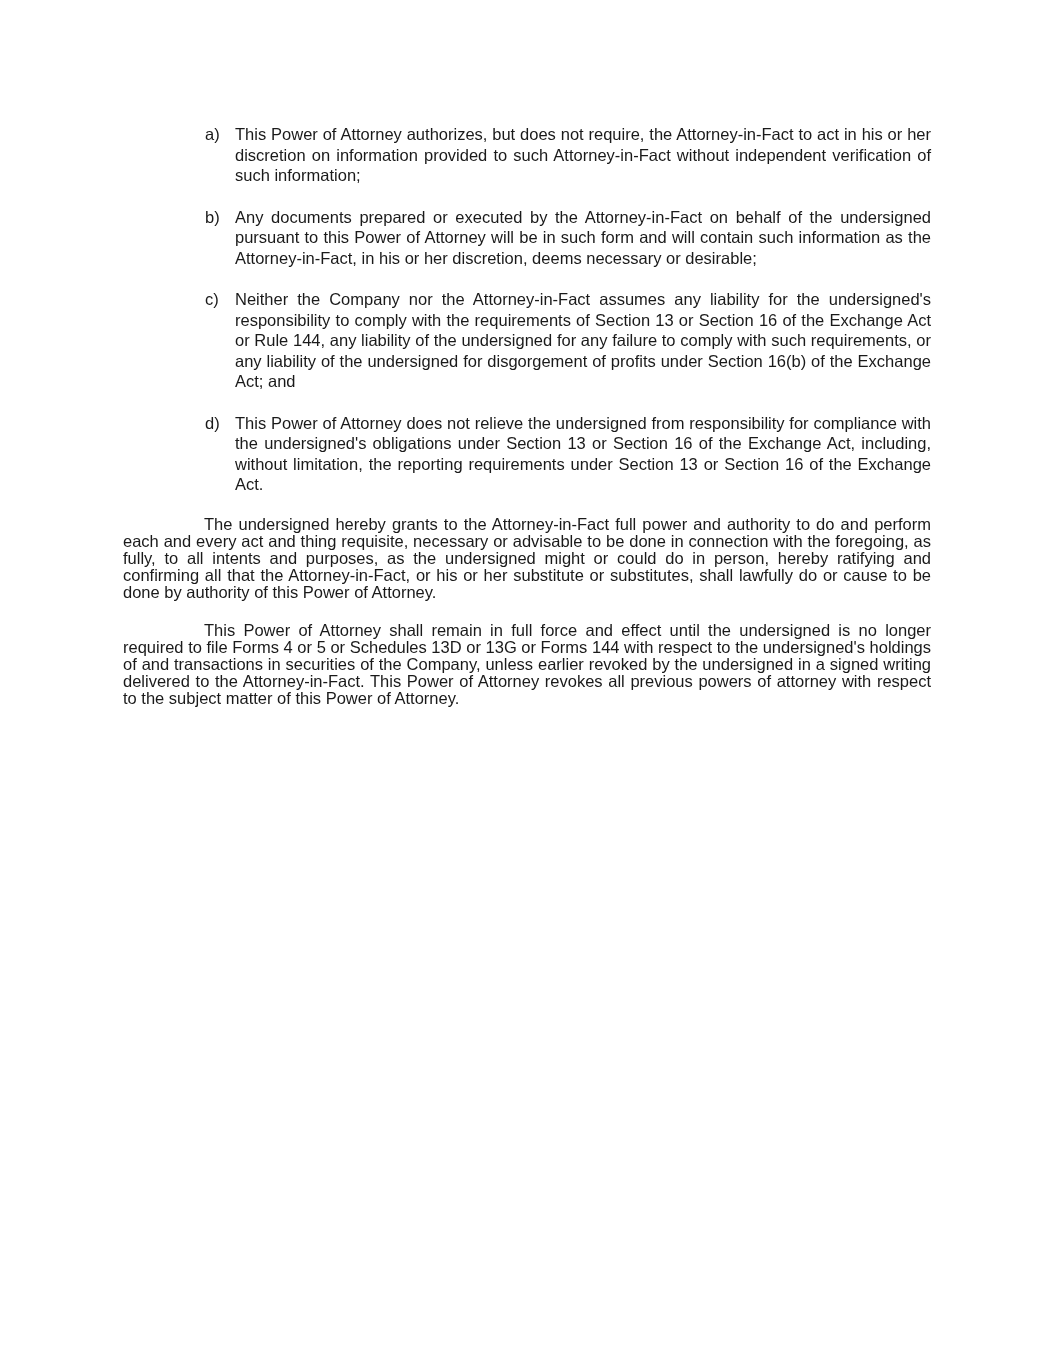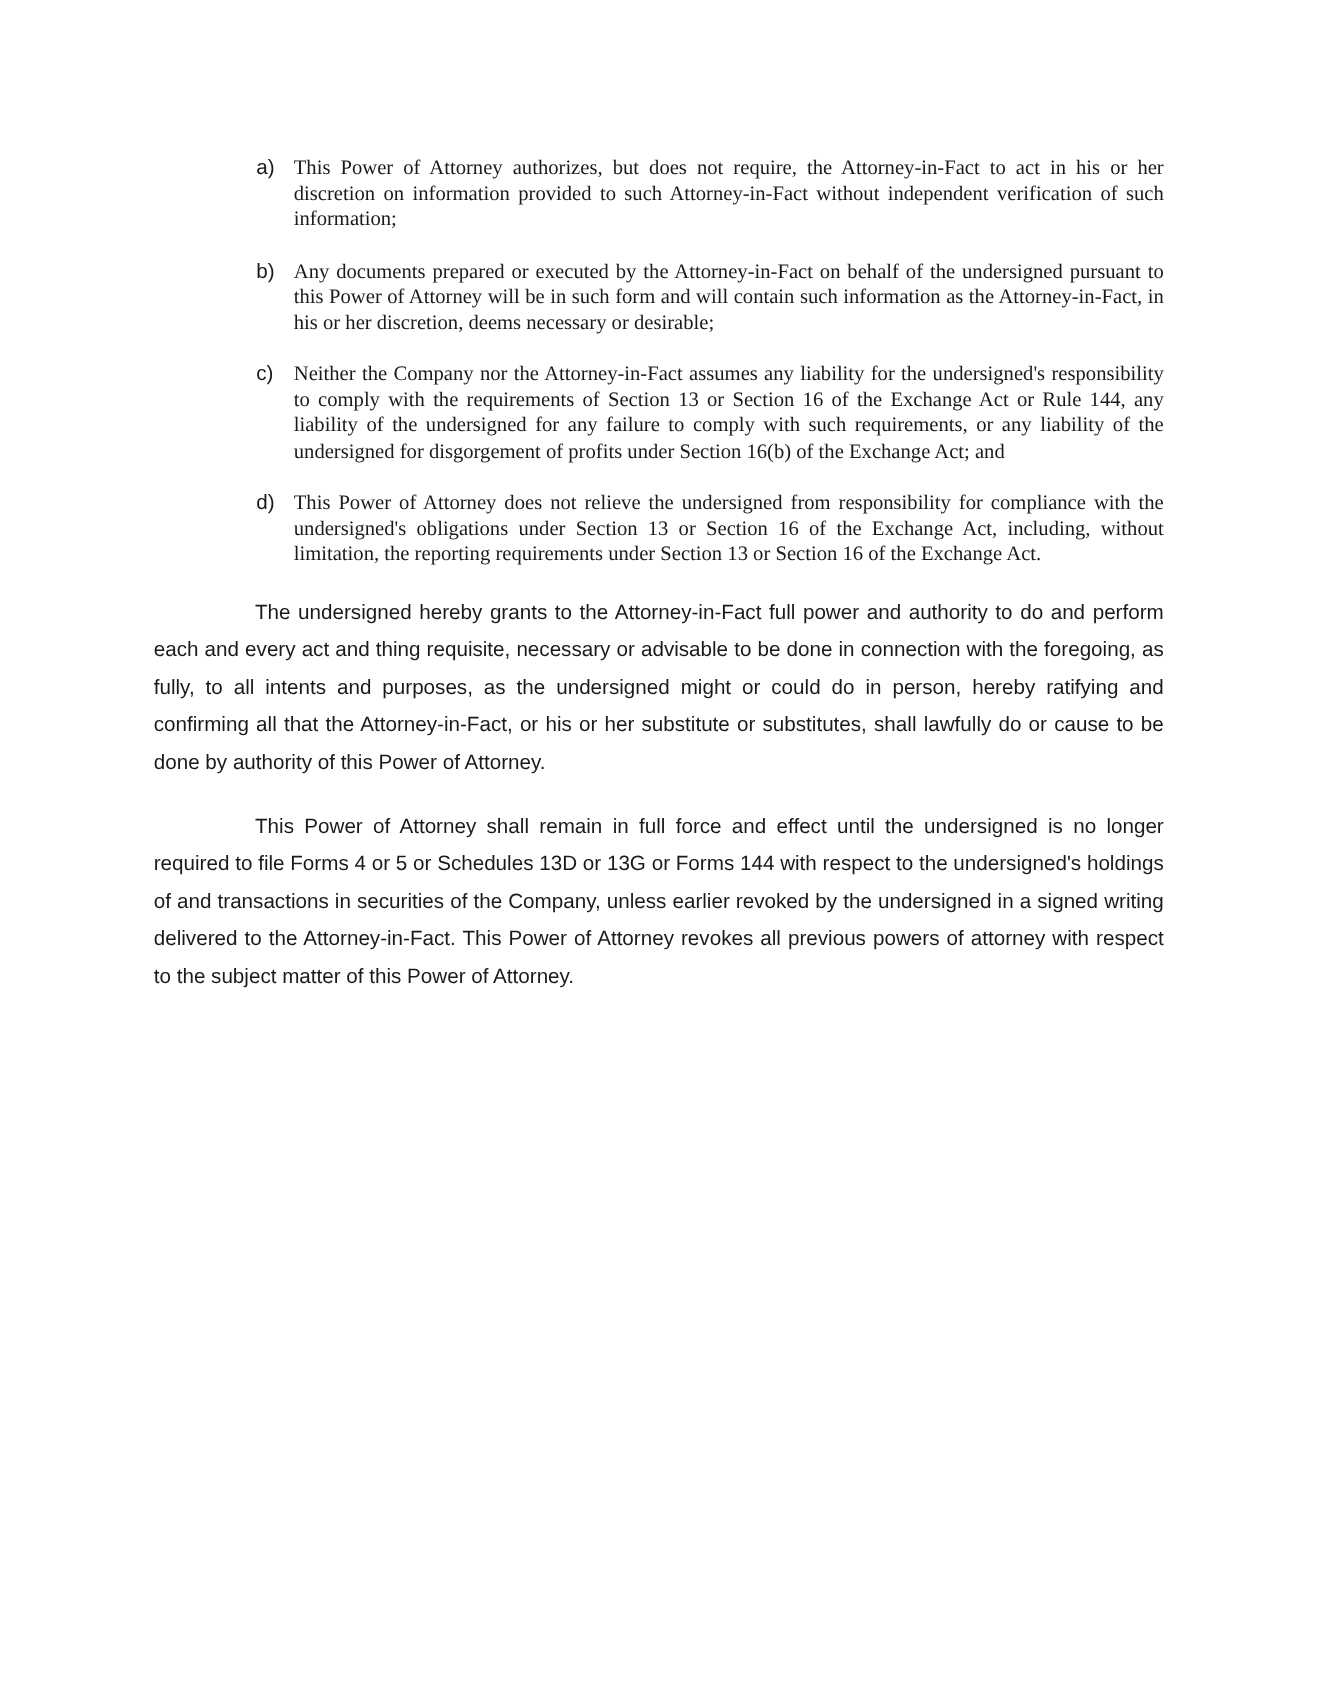--- a/index.html
+++ b/index.html
@@ -30,28 +30,27 @@
     margin-bottom: 21px;
     line-height: 20.5px;
   }
   .list-item .marker {
     flex: 0 0 30px;
   }
   .list-item .item-text {
     flex: 1 1 auto;
     text-align: justify;
     text-justify: inter-word;
-    font-family: Liberation Serif, serif;
   }
   .para {
     margin: 21px 0 0 0;
     text-align: justify;
     text-justify: inter-word;
     text-indent: 81px;
-    line-height: 30px;
+    line-height: 17px;
   }
 </style>
 </head>
 <body>
 
 <div class="page" style="background: rgb(255, 255, 255); color: rgb(26, 26, 26);">
   <div class="content">
 
     <div class="list">
 

